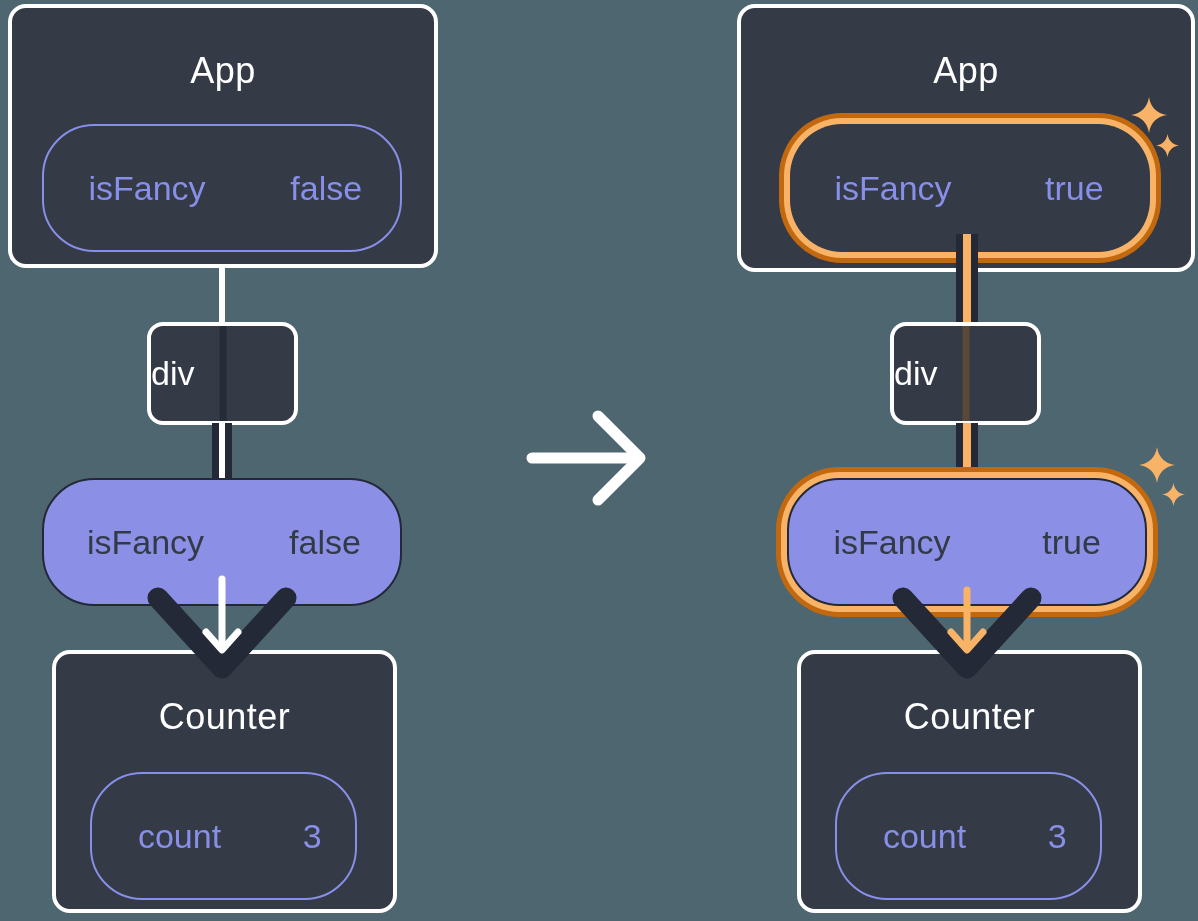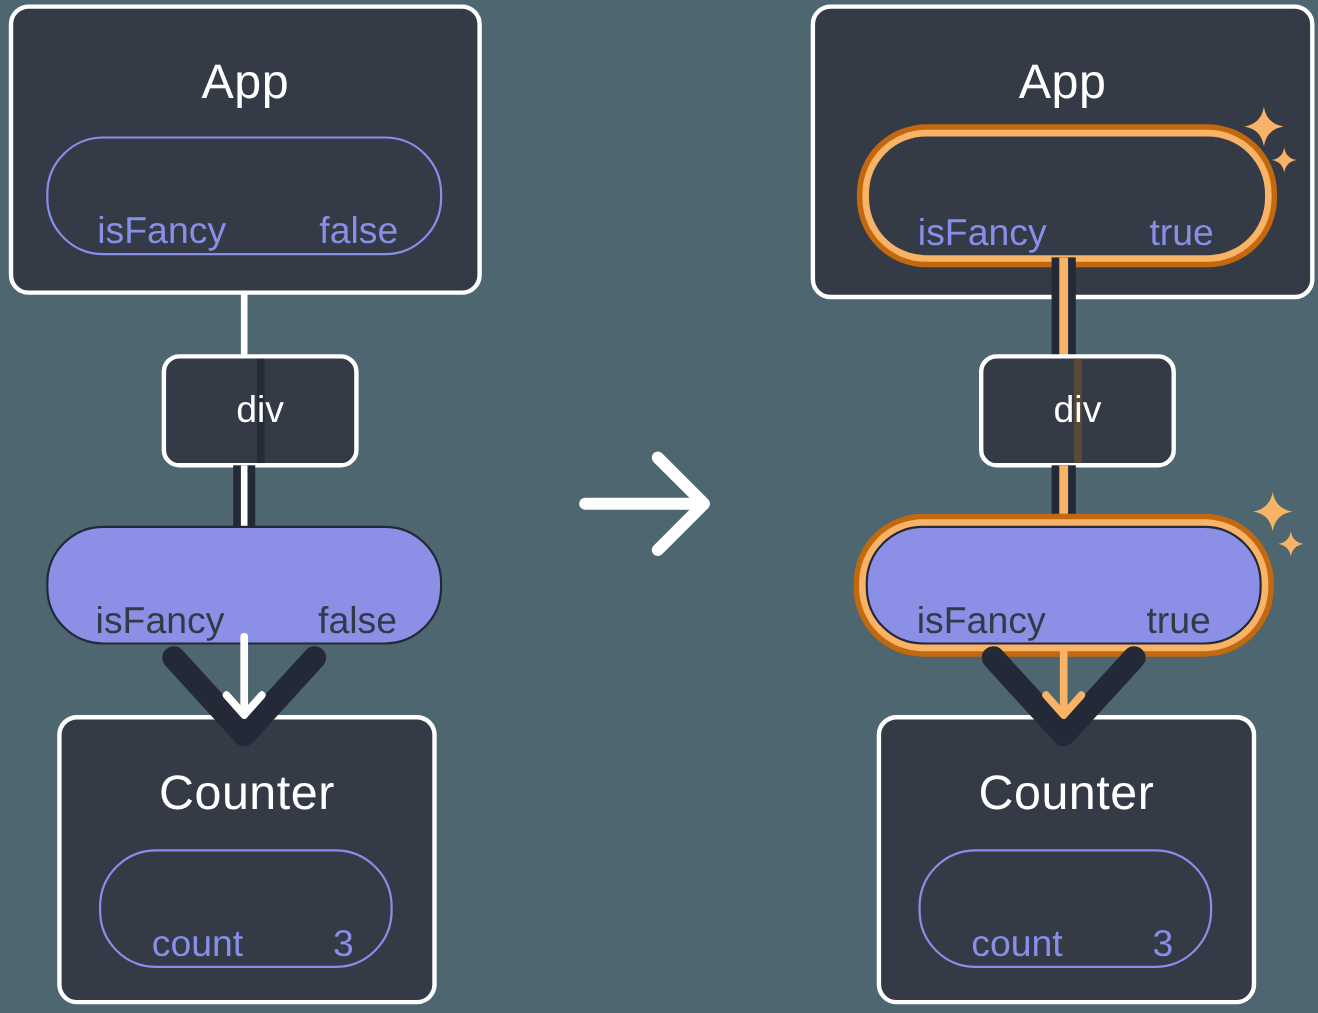--- a/index.html
+++ b/index.html
@@ -12,44 +12,44 @@
     --orange:#F8B366;
     --orange-dark:#C2690F;
   }
   *{margin:0;padding:0;box-sizing:border-box;}
   html,body{background:var(--bg);}
   body{font-family:"Liberation Sans","DejaVu Sans",sans-serif;}
   .stage{position:relative;width:1198px;height:921px;background:var(--bg);overflow:hidden;}
 
   .box{position:absolute;background:var(--card);border:4px solid #fff;border-radius:18px;}
   .box .title{position:absolute;left:0;right:0;top:42px;text-align:center;
-    color:#fff;font-size:44px;font-weight:500;letter-spacing:.5px;}
+    color:#fff;font-size:36px;font-weight:500;letter-spacing:.5px;}
 
-  .pill{position:absolute;display:flex;align-items:flex-end;height:108px;border-radius:52px;overflow:hidden;}
+  .pill{position:absolute;display:flex;align-items:center;height:128px;border-radius:52px;overflow:hidden;}
   .pill .cell{display:flex;align-items:center;justify-content:center;font-size:34px;}
   .pill .cell.name{width:206px;}
   .pill .cell.value{flex:1;}
 
   .pill.outlined{border:2.5px solid var(--purple);color:var(--purple);}
   .pill.outlined .sep{width:2.5px;background:var(--purple);}
 
   .pill.filled{background:var(--purple-fill);border:2.5px solid var(--ink-dark);color:var(--text-on-purple);}
   .pill.filled .cell.name{width:203px;}
   .pill.filled .sep{width:3px;background:var(--ink-dark);}
 
   .pill.hl-outlined{background:var(--card);border:none;color:var(--purple);
     box-shadow:0 0 0 6px var(--orange),0 0 0 11px var(--orange-dark);}
   .pill.hl-outlined .sep{width:2.5px;background:var(--orange);}
   .pill.hl-filled{background:var(--purple-fill);border:2.5px solid var(--ink-dark);color:var(--text-on-purple);
     box-shadow:0 0 0 6px var(--orange),0 0 0 11px var(--orange-dark);}
   .pill.hl-filled .sep{width:3px;background:var(--ink-dark);}
   .bold{font-weight:normal;}
 
-  .divbox{position:absolute;width:179px;height:103px;background:var(--card);
-    border:4px solid #fff;border-radius:16px;display:flex;align-items:center;justify-content:center;}
+  .divbox{position:absolute;width:151px;height:103px;background:var(--card);
+    border:4px solid #fff;border-radius:16px;display:flex;align-items:center;justify-content:flex-start;}
   .divbox .stripe{position:absolute;top:0;bottom:0;left:50%;width:7px;transform:translateX(-50%);}
   .divbox .lbl{position:relative;color:#fff;font-size:34px;font-weight:500;}
 
   .vline{position:absolute;}
   .svgabs{position:absolute;overflow:visible;}
 </style>
 </head>
 <body>
 
 <div class="stage">

